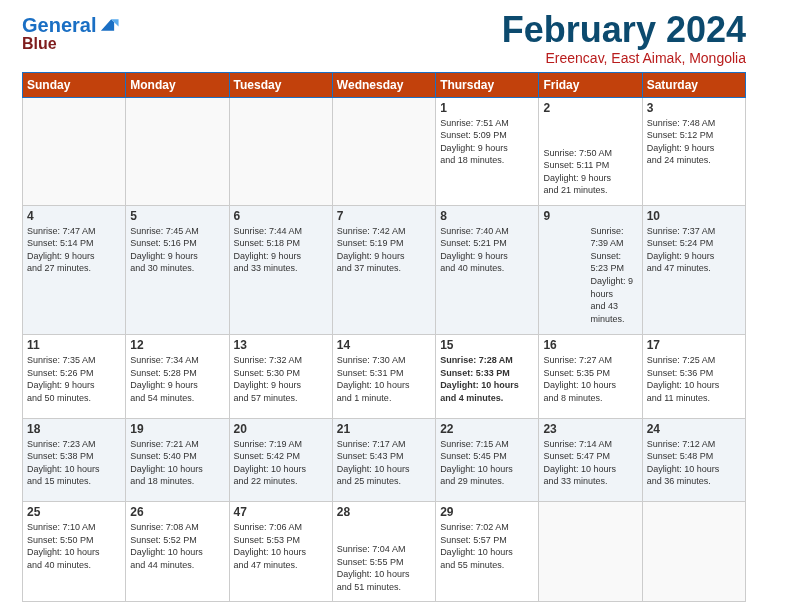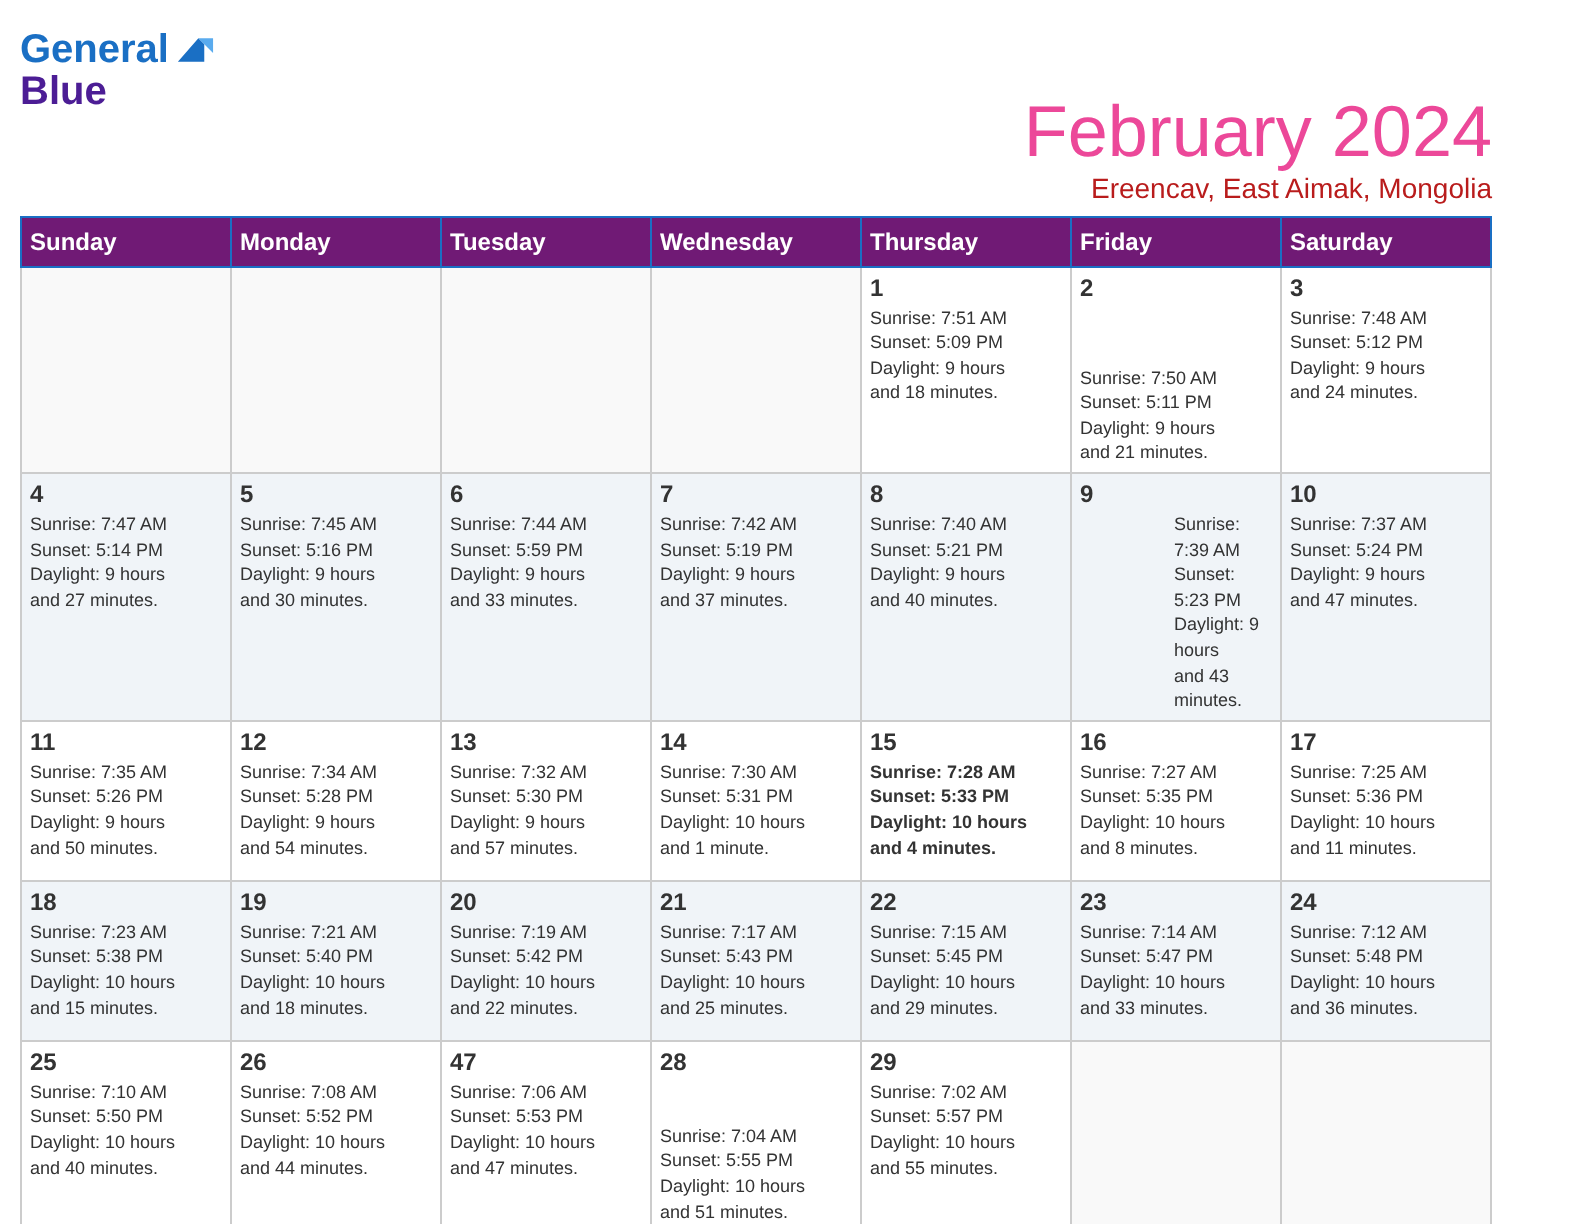--- a/index.html
+++ b/index.html
@@ -6,21 +6,21 @@
     body {
       font-family: Arial, sans-serif;
       background: #fff;
       width: 792px;
       height: 612px;
       overflow: hidden;
     }
     .page {
       width: 760px;
       height: 612px;
-      padding: 10px 14px 10px 10px;
+      padding: 10px 14px 10px 22px;
       display: flex;
       flex-direction: column;
     }
     .header {
       display: flex;
       align-items: flex-start;
       justify-content: space-between;
       margin-bottom: 6px;
     }
     .logo {
@@ -40,38 +40,37 @@
     .logo-icon {
       width: 22px;
       height: 22px;
       margin-left: 2px;
     }
     .title-section {
       text-align: right;
     }
     .month-title {
       font-size: 36px;
-      font-weight: normal;
-      color: #ec4899;
+      font-weight: bold;
+      color: #0c4a6e;
       line-height: 1.1;
-      margin-top: 36px;
     }
     .subtitle {
       font-size: 14px;
       color: #b91c1c;
     }
     .calendar {
       flex: 1;
       border: 1px solid #ccc;
       border-collapse: collapse;
       width: 100%;
       table-layout: fixed;
     }
     .calendar th {
-      background: #701a75;
+      background: #c2410c;
       color: #fff;
       font-size: 12px;
       padding: 5px 4px;
       text-align: left;
       border: 1px solid #1a6fc4;
       font-weight: bold;
     }
     .calendar td {
       border: 1px solid #ccc;
       vertical-align: top;
@@ -109,21 +108,21 @@
       <div>
         <div style="display:flex;align-items:center;">
           <span class="logo-text">
             <span>General</span>
           </span>
           <svg class="logo-icon" viewBox="0 0 30 24">
             <polygon points="4,20 18,4 28,14 22,8 22,20" fill="#1a6fc4"></polygon>
             <polygon points="18,4 28,14 28,4" fill="#5aabee"></polygon>
           </svg>
         </div>
-        <div style="font-size:20px;font-weight:bold;color:#4c1d95;line-height:1;">Blue</div>
+        <div style="font-size:16px;font-weight:bold;color:#7f1d1d;line-height:1;">Blue</div>
       </div>
     </div>
     <div class="title-section">
       <div class="month-title">February 2024</div>
       <div class="subtitle">Ereencav, East Aimak, Mongolia</div>
     </div>
   </div>
 
   <table class="calendar">
     <thead>
@@ -176,21 +175,21 @@
           <td>
             <div class="day-num">5</div>
             <div class="day-info" style="white-space: pre-line;">Sunrise: 7:45 AM
 Sunset: 5:16 PM
 Daylight: 9 hours
 and 30 minutes.</div>
           </td>
           <td>
             <div class="day-num">6</div>
             <div class="day-info" style="white-space: pre-line;">Sunrise: 7:44 AM
-Sunset: 5:59 PM
+Sunset: 5:18 PM
 Daylight: 9 hours
 and 33 minutes.</div>
           </td>
           <td>
             <div class="day-num">7</div>
             <div class="day-info" style="white-space: pre-line;">Sunrise: 7:42 AM
 Sunset: 5:19 PM
 Daylight: 9 hours
 and 37 minutes.</div>
           </td>

